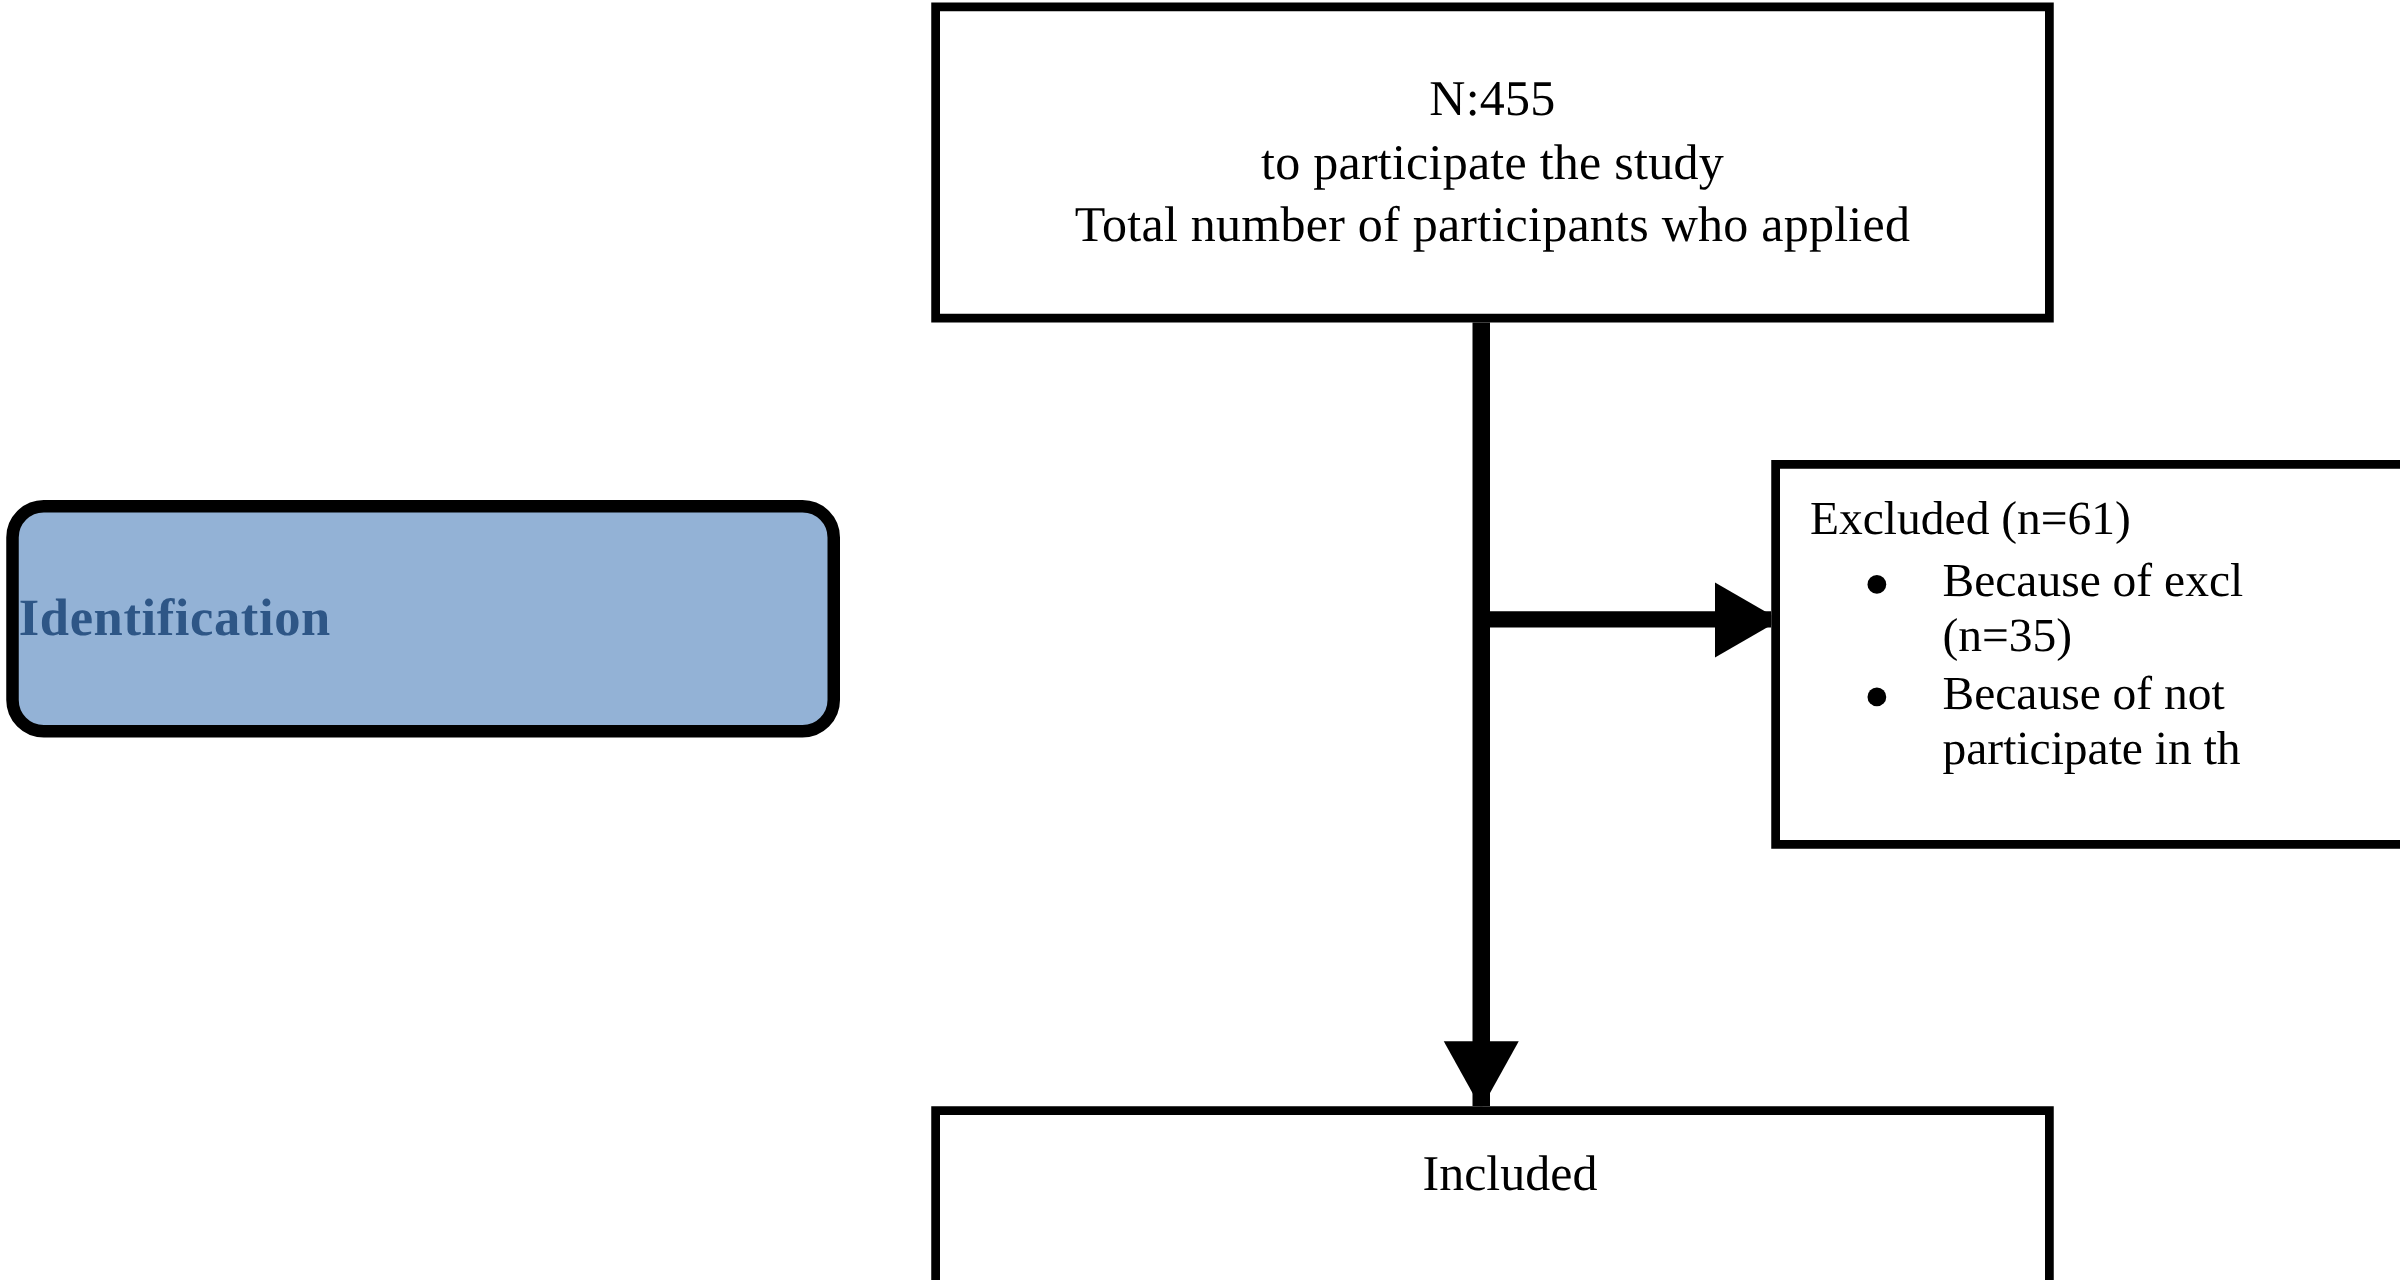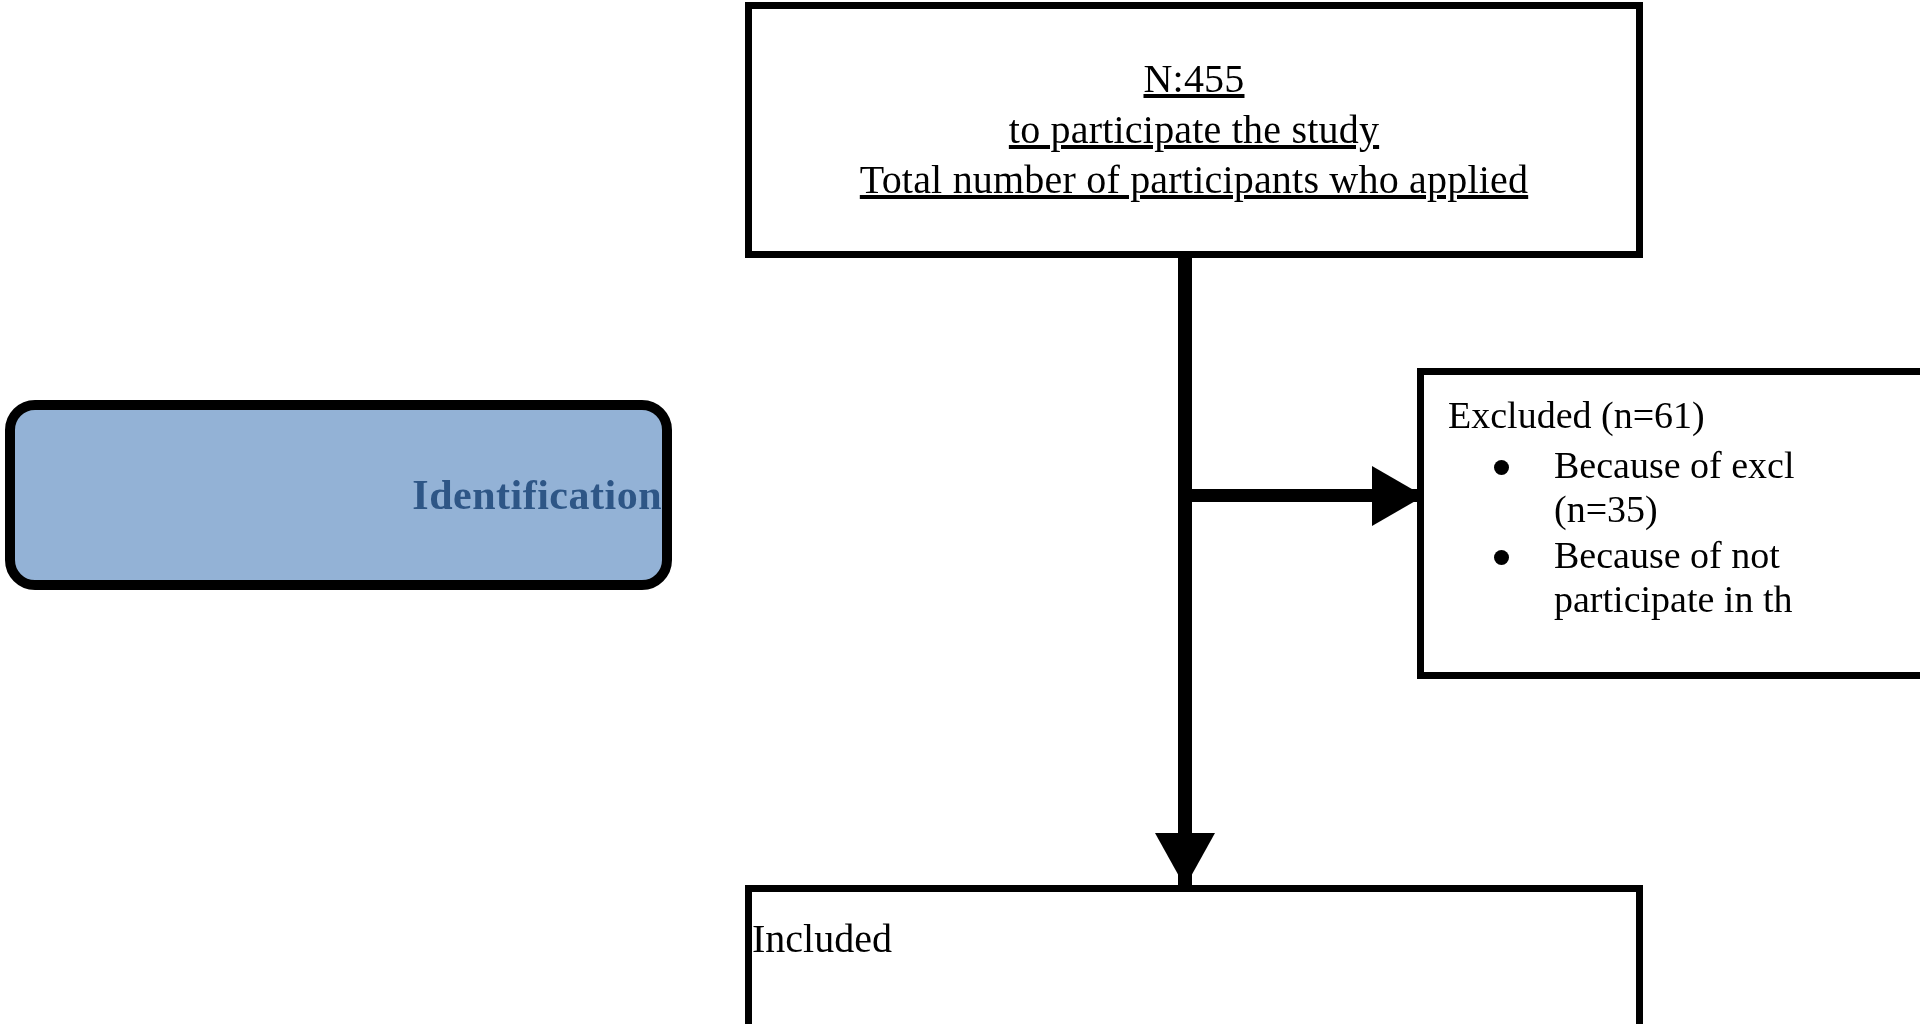--- a/index.html
+++ b/index.html
@@ -30,21 +30,20 @@
 
   
   #box-total {
     left: 745px;
     top: 2px;
     width: 898px;
     height: 256px;
     display: flex;
     align-items: center;
     justify-content: center;
-    text-decoration: underline;
   }
   #box-total .box-text {
     text-align: center;
     font-size: 40px;
     line-height: 1.27;
     letter-spacing: 0.2px;
     padding: 0 22px;
   }
 
   
@@ -53,21 +52,21 @@
     left: 5px;
     top: 400px;
     width: 667px;
     height: 190px;
     box-sizing: border-box;
     background: #93b2d6;
     border: 10px solid #000000;
     border-radius: 30px;
     display: flex;
     align-items: center;
-    justify-content: flex-end;
+    justify-content: flex-start;
     font-family: Liberation Serif, serif;
   }
   #stage-identification .stage-label {
     font-size: 42px;
     font-weight: bold;
     color: #2e5686;
     letter-spacing: 0.5px;
   }
 
   
@@ -109,24 +108,25 @@
   }
 
   
   #box-included {
     left: 745px;
     top: 885px;
     width: 898px;
     height: 200px;   
   }
   #box-included .box-text {
-    text-align: left;
+    text-align: center;
     font-size: 40px;
     line-height: 1.25;
     padding-top: 22px;
+    padding-left: 28px;
   }
 
   
   .conn {
     position: absolute;
     background: #000000;
   }
   
   #conn-vertical {
     left: 1178px;

